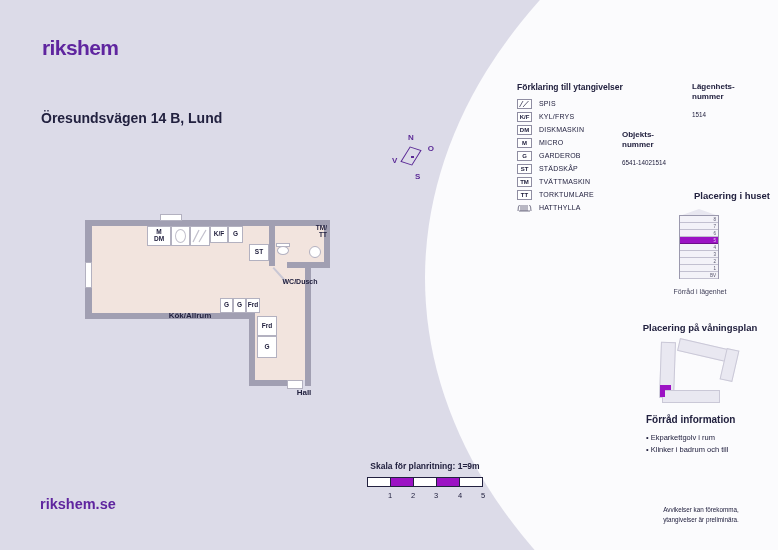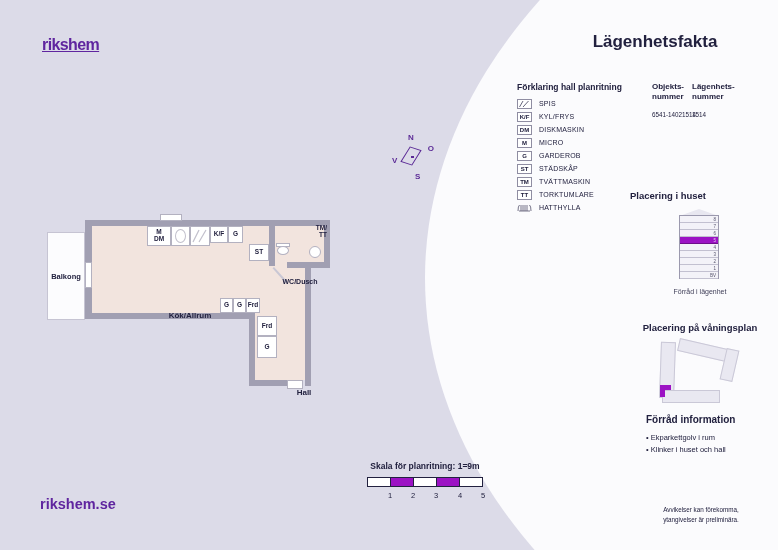--- a/index.html
+++ b/index.html
@@ -9,21 +9,21 @@
     background: #dcdbe8;
     font-family: "Liberation Sans", sans-serif;
     color: #22213f;
   }
   .abs { position: absolute; }
   
   .white-circle { position:absolute; left:425px; top:-262px; width:1610px; height:1080px;
     border-radius:50%; background:#fbfbfd; }
 
   
-  .logo { left:42px; top:36px; font-size:16px; font-weight:bold; color:#5f259f; letter-spacing:-0.6px;text-decoration:underline; }
+  .logo { left:42px; top:36px; font-size:21px; font-weight:bold; color:#5f259f; letter-spacing:-0.6px; }
   .title { left:40px; top:74px; font-size:28px; font-weight:bold; color:#5f259f; letter-spacing:-0.6px; }
   .subtitle { left:41px; top:110px; font-size:14px; font-weight:bold; color:#22213f; }
 
   
   .compass { left:392px; top:135px; width:42px; height:46px; color:#5b2a96; }
   .compass span { position:absolute; font-size:8px; font-weight:bold; }
   .compass-diamond { position:absolute; left:13px; top:12px; width:12px; height:18px;
     border:1.5px solid #5b2a96; transform:rotate(32deg) skewY(-14deg); }
   .compass-dot { position:absolute; left:19px; top:21px; width:3px; height:1.5px; background:#5b2a96; }
   .cn { left:16px; top:-2px; } .co { right:0px; top:9px; } .cs { left:23px; bottom:0px; } .cv { left:0px; top:21px; }
@@ -56,23 +56,23 @@
   .legend-title { left:517px; top:82px; font-size:8.5px; font-weight:bold; }
   .legend { left:517px; top:97px; }
   .legend-row { display:flex; align-items:center; height:13px; }
   .legend-sym { width:15px; height:10px; border:1px solid #8f8da2; background:#fff;
     font-size:6px; font-weight:bold; display:flex; align-items:center; justify-content:center;
     margin-right:7px; flex:0 0 auto; }
   .legend-sym.noborder { border:none; background:transparent; }
   .legend-lbl { font-size:7px; letter-spacing:0.2px; }
   .numcol { position:absolute; top:82px; font-size:8px; font-weight:bold; line-height:1.2; }
   .numcol .val { font-size:6.3px; font-weight:normal; margin-top:10px; }
-  .obj-col { left:652px; } .apt-col { left:692px; }
-
-  .house-title { left:630px; top:190px; width:140px; text-align:left; font-size:9.5px; font-weight:bold; }
+  .obj-col { left:622px;margin-top:48px; } .apt-col { left:692px; }
+
+  .house-title { left:630px; top:190px; width:140px; text-align:right; font-size:9.5px; font-weight:bold; }
   .building { left:679px; top:209px; width:40px; }
   .roof { width:40px; height:6px; background:#e8e7f0; clip-path:polygon(8% 100%, 50% 0, 92% 100%); }
   .floors { border:1px solid #9b99ae; border-bottom:none; }
   .floor { height:7px; background:#f3f2f8; border-bottom:1px solid #c2c0d0;
     font-size:4.5px; color:#57556e; text-align:right; padding-right:2px; line-height:7px; }
   .floor.hl { background:#9c13c4; color:#e6c4f1; border-bottom-color:#6d0d8a; }
   .house-caption { left:630px; top:288px; width:140px; text-align:center; font-size:7px; color:#3f3e58; }
 
   .vaning-title { left:615px; top:322px; width:170px; text-align:center; font-size:9.5px; font-weight:bold; }
   .vaning { left:652px; top:338px; width:95px; height:72px; }
@@ -101,35 +101,33 @@
   .disclaimer { left:628px; top:505px; width:146px; text-align:center; font-size:6.3px; line-height:1.55; color:#22213f; }
 </style>
 </head>
 <body>
 
 <div class="page">
 
   <div class="white-circle"></div>
 
   <div class="abs logo">rikshem</div>
+  <div class="abs subtitle">Öresundsvägen 14 B, Lund</div>
 
   <div class="abs compass">
     <span class="cn">N</span>
     <span class="co">O</span>
     <span class="cs">S</span>
     <span class="cv">V</span>
     <div class="compass-diamond"></div>
     <div class="compass-dot"></div>
   </div>
 
   <div class="abs plan">
 
-    <div class="balcony">
-      <span>Balkong</span>
-    </div>
 
     <div class="fill" style="left:47px;top:14px;width:177px;height:87px;"></div>
     <div class="fill" style="left:230px;top:14px;width:49px;height:36px;"></div>
     <div class="fill" style="left:224px;top:50px;width:36px;height:118px;"></div>
     <div class="fill" style="left:210px;top:101px;width:14px;height:67px;"></div>
 
     <div class="wall" style="left:40px;top:8px;width:245px;height:6px;"></div>
     <div class="wall" style="left:279px;top:8px;width:6px;height:48px;"></div>
     <div class="wall" style="left:242px;top:50px;width:43px;height:6px;"></div>
     <div class="wall" style="left:224px;top:8px;width:6px;height:46px;"></div>
@@ -191,22 +189,21 @@
       <span>Frd</span>
     </div>
     <div class="box" style="left:212px;top:124px;width:20px;height:22px;">
       <span>G</span>
     </div>
 
     <div class="roomlbl" style="left:95px;top:55px;width:100px;">Kök/Allrum</div>
     <div class="roomlbl" style="left:244px;top:132px;width:30px;text-align:center;">Hall</div>
   </div>
 
-  <div class="abs facts-title">Lägenhetsfakta</div>
-  <div class="abs legend-title">Förklaring hall planritning</div>
+  <div class="abs legend-title">Förklaring till ytangivelser</div>
 
   <div class="abs legend">
     <div class="legend-row">
       <span class="legend-sym">
         <svg width="13" height="8" viewBox="0 0 13 8">
             <line x1="1.5" y1="7" x2="5" y2="1" stroke="#55536c" stroke-width="0.9"></line>
             <line x1="5" y1="7" x2="10.5" y2="1" stroke="#55536c" stroke-width="0.9"></line>
           </svg>
       </span>
       <span class="legend-lbl">SPIS</span>
@@ -289,21 +286,21 @@
     <div class="vbar vbar-rightseg"></div>
     <div class="vbar vbar-left"></div>
     <div class="vbar vbar-bottom"></div>
     <div class="vmark-a"></div>
     <div class="vmark-b"></div>
   </div>
 
   <div class="abs other-title">Förråd information</div>
   <div class="abs other-items">
     <div>Ekparkettgolv i rum</div>
-    <div>Klinker i huset och hall</div>
+    <div>Klinker i badrum och till</div>
   </div>
 
   <div class="abs scale-label">Skala för planritning: 1=9m</div>
   <div class="abs scale-bar">
     <div class="seg"></div>
     <div class="seg fill"></div>
     <div class="seg"></div>
     <div class="seg fill"></div>
     <div class="seg"></div>
   </div>

